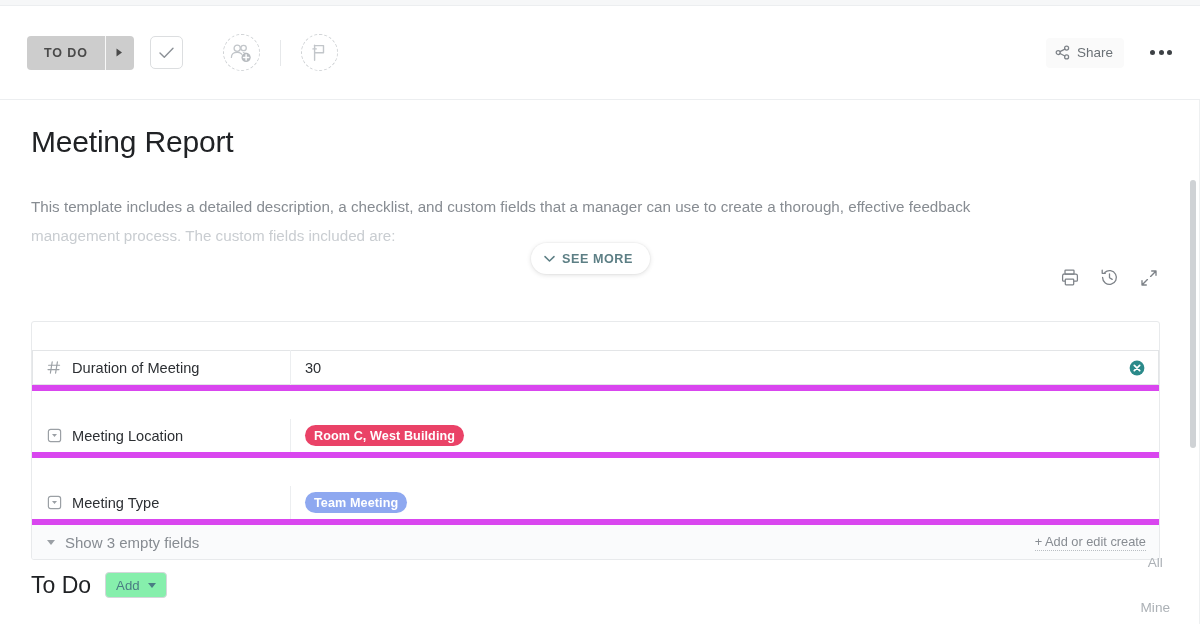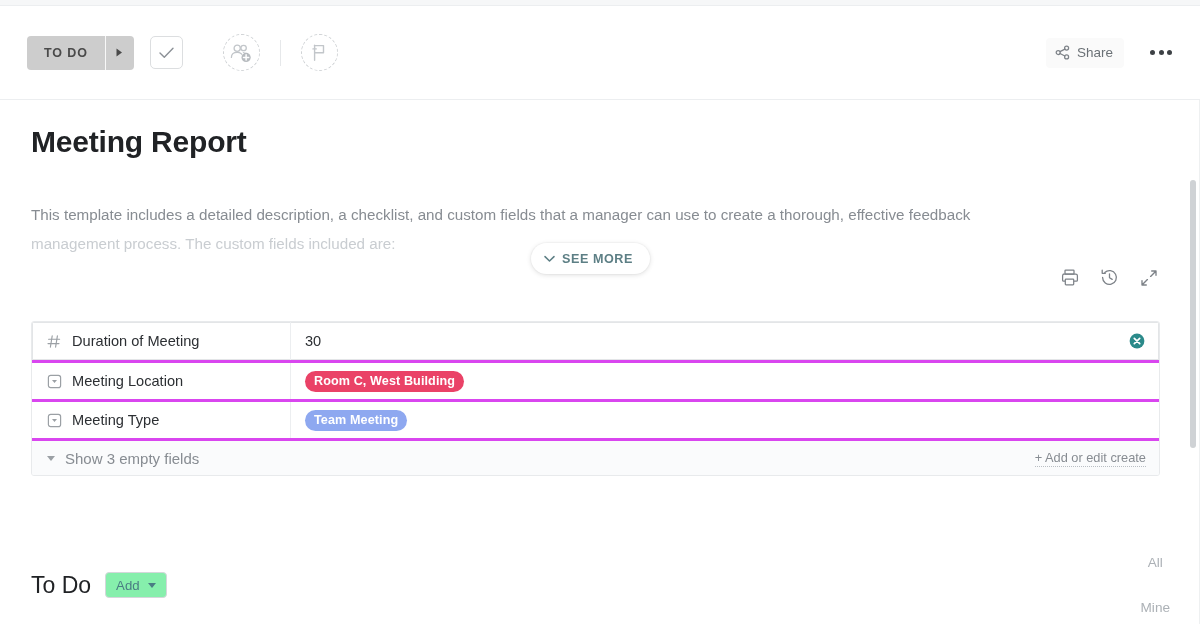--- a/index.html
+++ b/index.html
@@ -74,29 +74,29 @@
     display: flex; align-items: center; gap: 3.5px;
     margin-left: 22px; padding: 6px 4px; cursor: pointer;
   }
   .dots-btn i { width: 5px; height: 5px; border-radius: 50%; background: #3d4145; display:block; }
 
   
   .content { position: absolute; top: 100px; left: 0; width: 1200px; height: 524px; background: #fff; }
 
   .title {
     position: absolute; top: 25px; left: 31px;
-    font-size: 30px; font-weight: 700; color: #202225;
+    font-size: 30px; font-weight: 400; color: #202225;
     letter-spacing: -0.2px; margin: 0;
   }
 
   .desc {
     position: absolute; top: 92px; left: 31px; width: 1090px;
     font-size: 15.2px; line-height: 29px; color: #8b9096;
   }
-  .desc .l1 { color: #878c92; margin-top: 8px; }
+  .desc .l1 { color: #878c92; }
   .desc .l2 { color: #c9cdd1; }
 
   .see-more {
     position: absolute; top: 143px; left: 531px;
     display: flex; align-items: center; gap: 7px;
     height: 31px; padding: 0 17px 0 13px;
     background: #fff; border-radius: 17px;
     box-shadow: 0 1px 5px rgba(0,0,0,.13), 0 0 0 1px rgba(0,0,0,.02);
     font-size: 12.6px; font-weight: 600; letter-spacing: .55px;
     color: #5d7f85; cursor: pointer; user-select: none;
@@ -109,21 +109,21 @@
   .doc-actions .act { cursor: pointer; display: flex; align-items:center; }
 
   
   .fields {
     position: absolute; top: 221px; left: 31px; width: 1129px;
     border: 1px solid #e8eaec; border-radius: 3px; background: #fff;
     overflow: hidden;
   }
   .frow {
     display: flex; align-items: flex-start; height: 39px;
-    border-bottom: 3px solid #d946ef; position: relative;
+    border-bottom: 6px solid #d946ef; position: relative; margin-top: 28px;
   }
   .frow.active { height: 41px; box-shadow: inset 0 0 0 1px #e3e5e7; }
   .fname {
     width: 259px; flex: 0 0 259px; height: 100%;
     display: flex; align-items: center; gap: 10px;
     padding-left: 15px; border-right: 1px solid #eceef0;
     font-size: 14.6px; color: #2c2f33;
   }
   .fval {
     flex: 1 1 auto; height: 100%;

